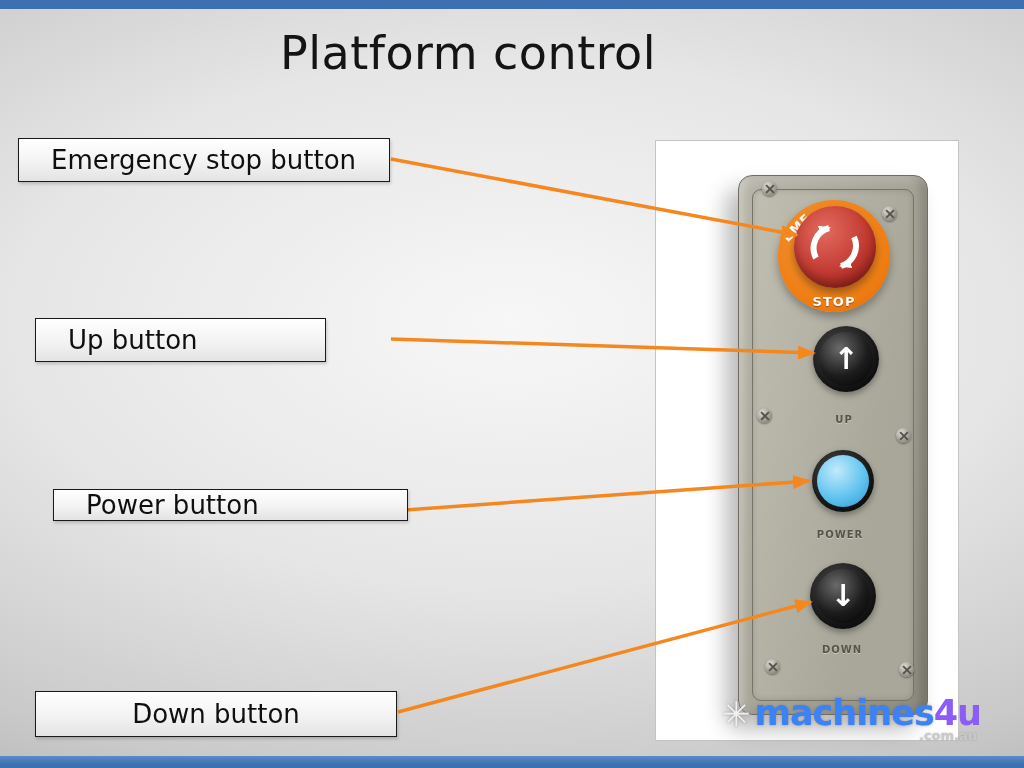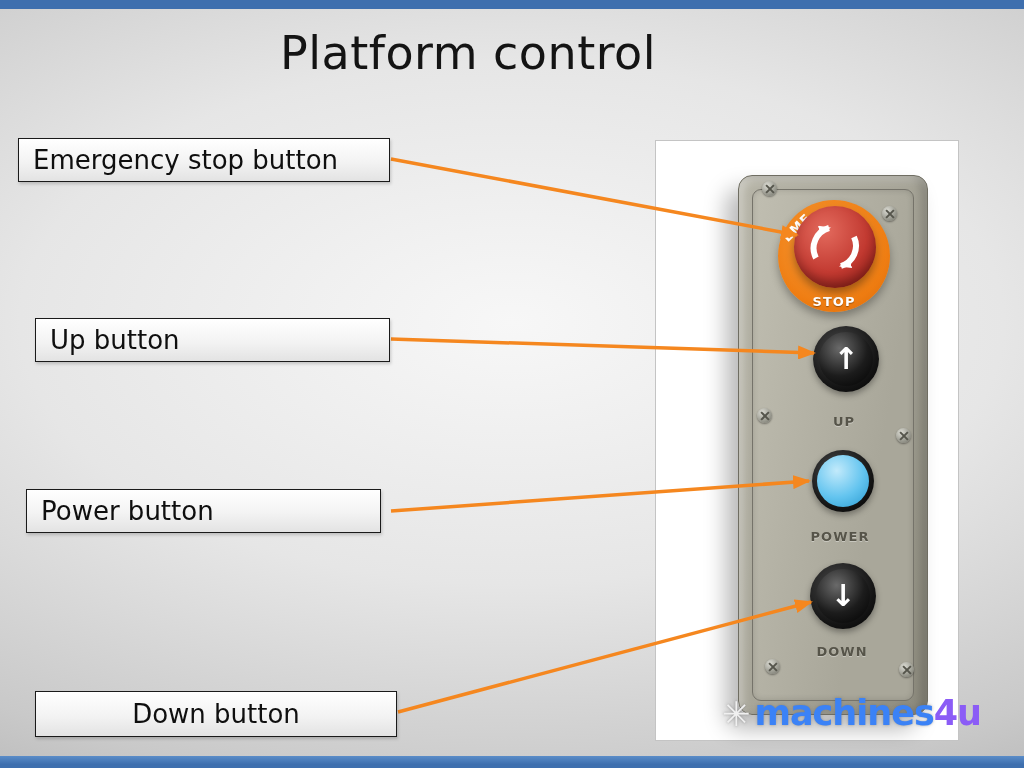--- a/index.html
+++ b/index.html
@@ -16,26 +16,26 @@
   .slide-title {
     position:absolute; top:26px; left:0; width:936px;
     text-align:center; font-size:46px; color:#141414; letter-spacing:0.5px;
   }
 
   .callout {
     position:absolute; z-index:6;
     background: linear-gradient(180deg,#ffffff 0%,#f3f3f3 55%,#e3e3e3 100%);
     border:1px solid #1a1a1a;
     display:flex; align-items:center;
-    padding:0 14px; font-size:26px; color:#0f0f0f;
+    padding:0 32px; font-size:26px; color:#0f0f0f;
     box-shadow:1px 2px 3px rgba(0,0,0,0.18);
   }
   #callout-estop { left:18px;  top:138px; width:372px; height:44px; }
-  #callout-up    { left:35px;  top:318px; width:355px; height:44px; }
-  #callout-power { left:26px;  top:489px; width:355px; height:44px; }
+  #callout-up    { left:35px;  top:318px; width:291px; height:44px; }
+  #callout-power { left:53px;  top:489px; width:355px; height:32px; }
   #callout-down  { left:35px;  top:691px; width:362px; height:46px;justify-content:center; }
 
   .arrow-layer { position:absolute; left:0; top:0; z-index:5; pointer-events:none; }
   .arrow-line { stroke: var(--arrow, #F5871F); stroke-width:3.5; }
   .arrowhead-shape { fill: var(--arrow, #F5871F); }
 
   .photo {
     position:absolute; left:655px; top:140px; width:304px; height:601px;
     background:#ffffff; border:1px solid #c4c4c4; z-index:2;
   }
@@ -99,21 +99,21 @@
   .btn-black {
     background: radial-gradient(circle at 38% 30%, #6a6a6a, #1c1c1c 55%, #050505 92%);
     color:#fff; font-size:30px; font-weight:bold; line-height:1;
   }
   .btn-blue {
     background: radial-gradient(circle at 38% 30%, #c2eafb, var(--power-button,#63C4EF) 55%, #2f9fd4 95%);
   }
 
   .device-label {
     position:absolute; transform:translateX(-50%);
-    font-size:13px; font-weight:bold; color:#565449; letter-spacing:1px;
+    font-size:10px; font-weight:bold; color:#565449; letter-spacing:1px;
     text-shadow:0 1px 0 rgba(255,255,255,0.35);
   }
 
   .watermark {
     position:absolute; left:722px; top:696px; z-index:8; line-height:1;
   }
   .watermark-row { display:flex; align-items:center; }
   .wm-icon {
     font-size:34px; color:#f0f0f0; margin-right:4px;
     text-shadow:0 0 3px rgba(110,110,110,0.7);
@@ -207,13 +207,14 @@
   </div>
   <div class="device-label" style="left:186px; top:503px;text-align:right;">DOWN</div>
 </div>
 
 <div class="watermark">
   <div class="watermark-row">
     <span class="wm-icon">✳</span>
     <span class="wm-name">machines</span>
     <span class="wm-suffix">4u</span>
   </div>
+  <div class="wm-tld">.com.au</div>
 </div>
 
 </body></html>

